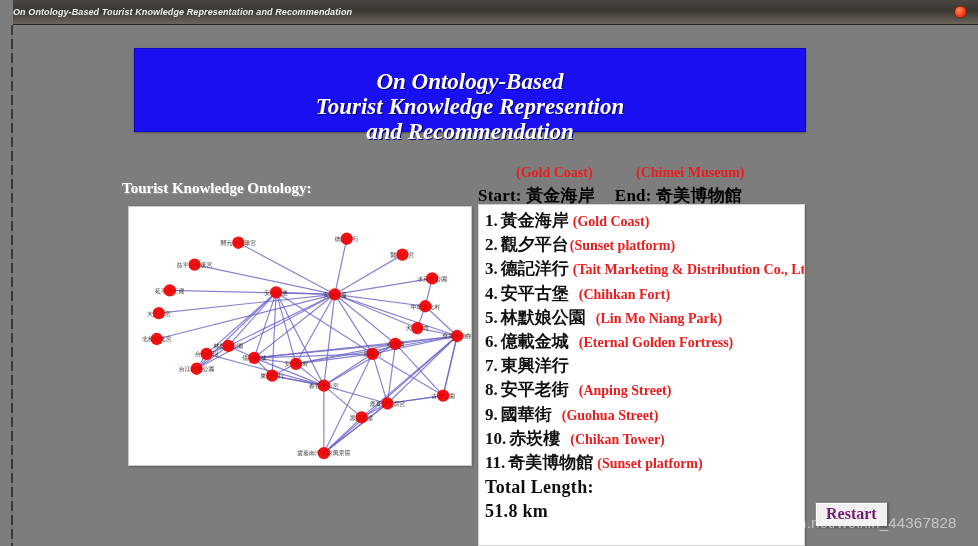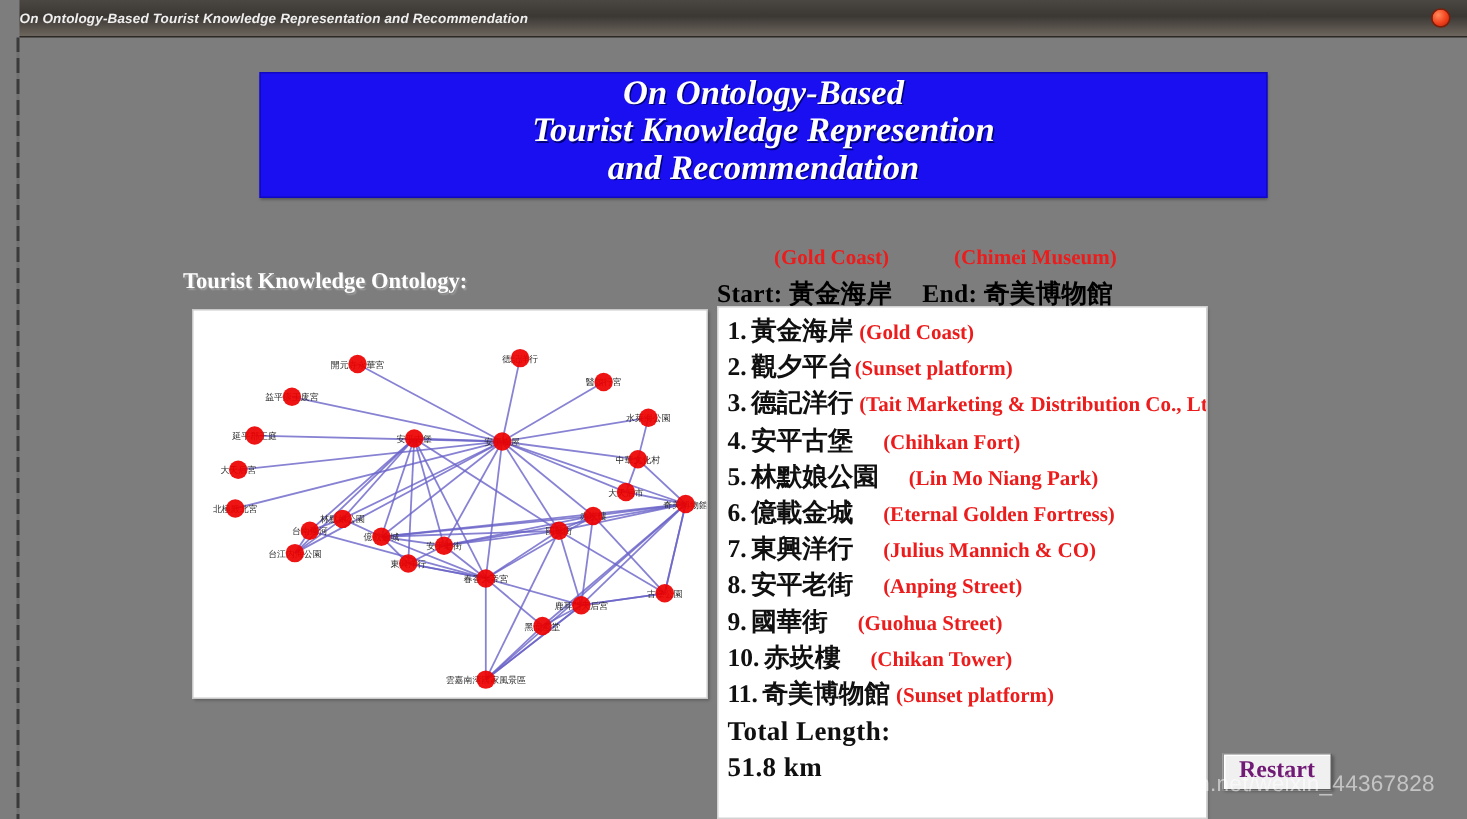--- a/index.html
+++ b/index.html
@@ -43,22 +43,21 @@
     background:repeating-linear-gradient(to bottom,#2e2e2e 0 10px,#6f6f6f 10px 14px);
     opacity:.85;
   }
 
   
   .banner{
     position:absolute; left:134px; top:48px; width:672px; height:84px;
     background:#1a0ff0;
     border:1px solid #1008c2;
     box-shadow:0 1px 2px rgba(0,0,0,.35);
-    padding-top:0;
-    margin-left:39px;
+    padding-top:20px;
   }
   .banner-line{
     color:#ffffff; text-align:center;
     font-family:"Liberation Serif", serif;
     font-style:italic; font-weight:bold;
     font-size:23px; line-height:25px;
     text-shadow:1px 1px 0 #00007a;
   }
 
   
@@ -114,21 +113,21 @@
   }
   .r-zh{
     font-size:17px; font-weight:bold; color:#101010;
     font-family:"Liberation Serif","DejaVu Sans", serif;
   }
   .r-en{
     font-size:14px; font-weight:bold; color:#ec1c1c;
     font-family:"Liberation Serif", serif;
     margin-left:4px;
   }
-  .r-en.pad{ margin-left:20px; }
+  .r-en.pad{ margin-left:10px; }
   .r-en.tight{ margin-left:1px; }
   .total-label, .total-value{
     font-size:18px; font-weight:bold; color:#101010;
     font-family:"Liberation Serif", serif;
     line-height:24px; letter-spacing:.3px;
   }
 
   
   .restart-btn{
     position:absolute; left:815px; top:502px;
@@ -394,21 +393,20 @@
           <span class="r-en pad">(Lin Mo Niang Park)</span>
         </div>
         <div class="route-item">
           <span class="r-num">6.</span>
           <span class="r-zh">億載金城</span>
           <span class="r-en pad">(Eternal Golden Fortress)</span>
         </div>
         <div class="route-item">
           <span class="r-num">7.</span>
           <span class="r-zh">東興洋行</span>
-          <span class="r-en pad">(Julius Mannich &amp; CO)</span>
         </div>
         <div class="route-item">
           <span class="r-num">8.</span>
           <span class="r-zh">安平老街</span>
           <span class="r-en pad">(Anping Street)</span>
         </div>
         <div class="route-item">
           <span class="r-num">9.</span>
           <span class="r-zh">國華街</span>
           <span class="r-en pad">(Guohua Street)</span>

